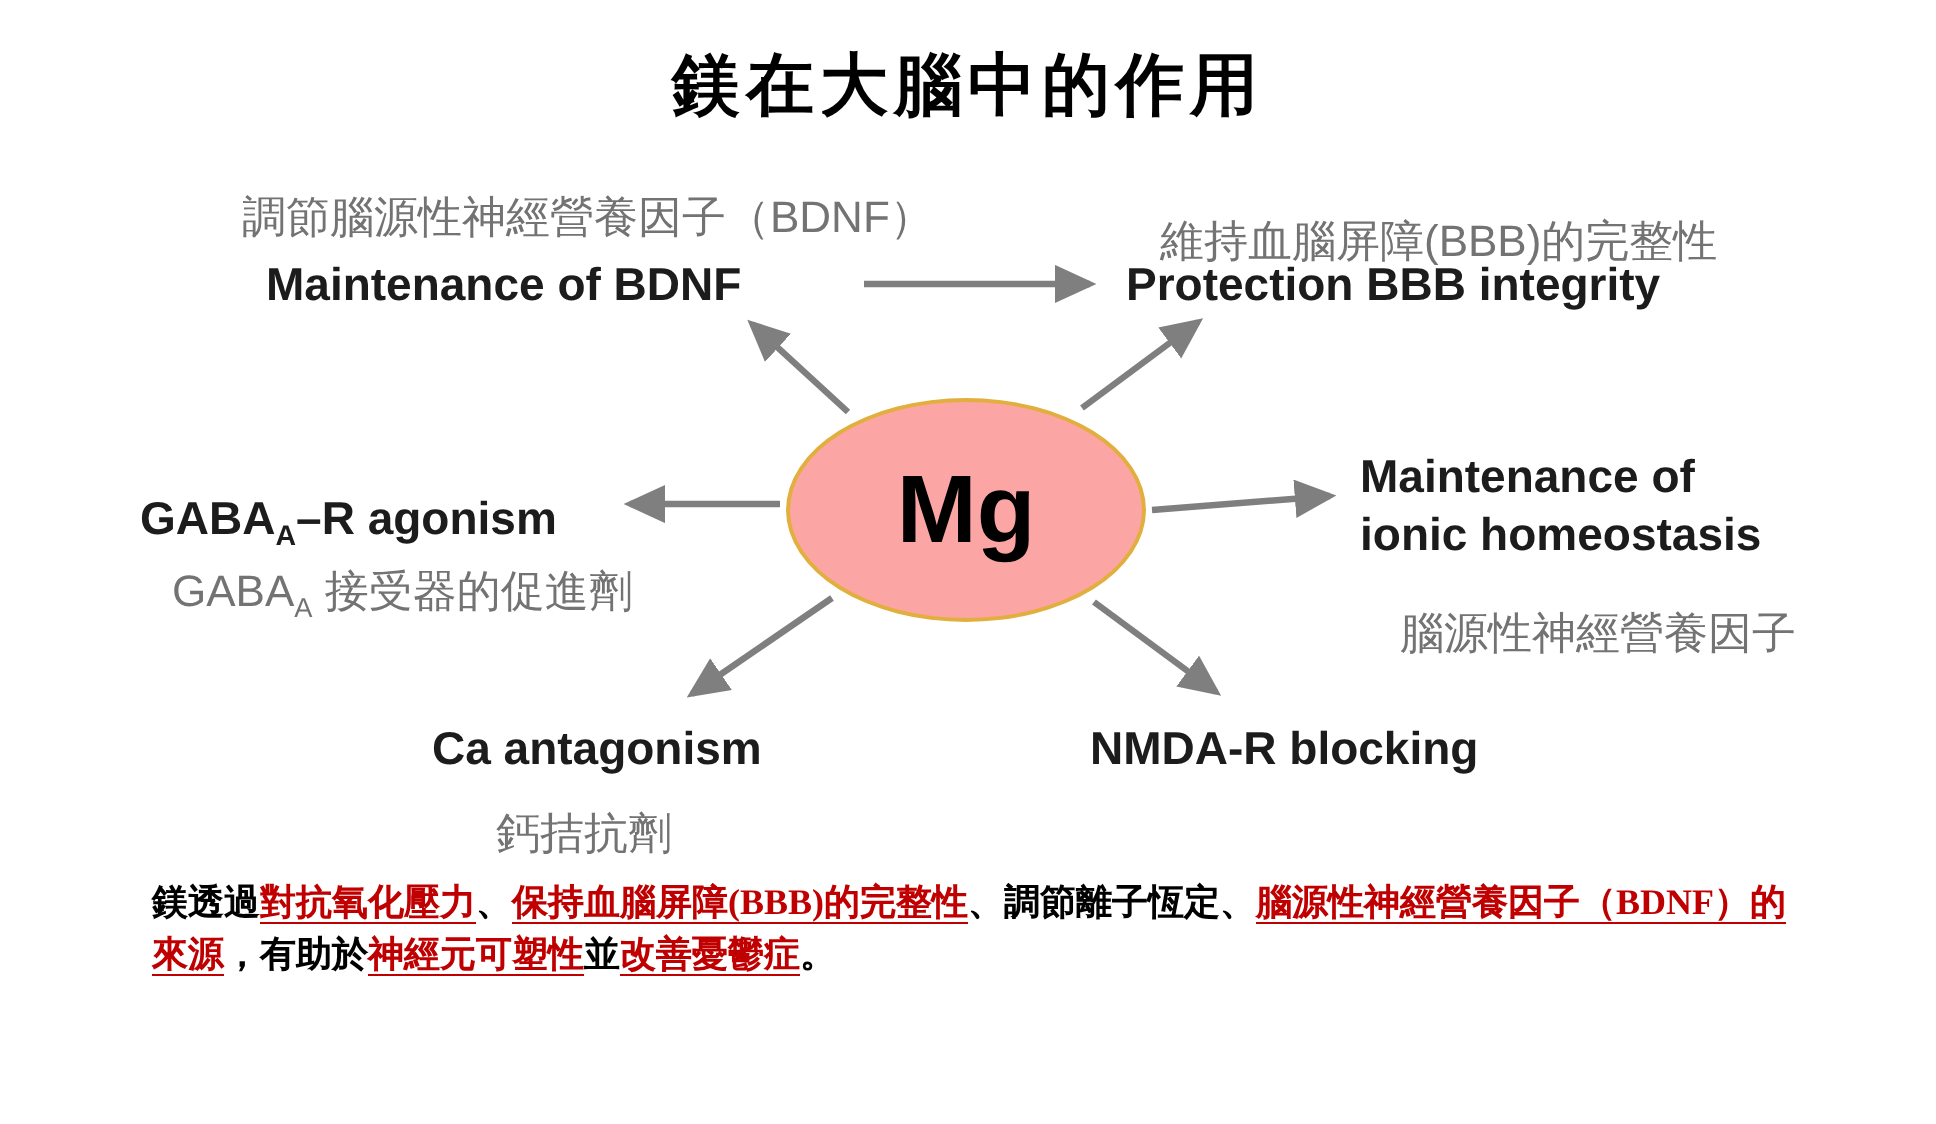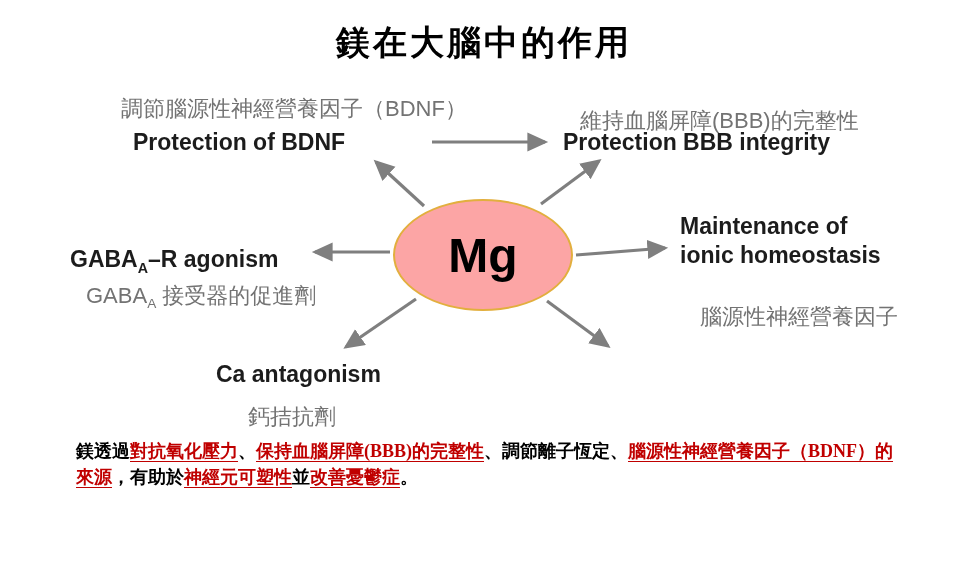--- a/index.html
+++ b/index.html
@@ -50,33 +50,34 @@
     <line class="arrow-line" x1="576" y1="255" x2="665" y2="248" stroke="#7F7F7F" stroke-width="3.2" marker-end="url(#ahm)"></line>
     <line class="arrow-line" x1="416" y1="299" x2="346" y2="347" stroke="#7F7F7F" stroke-width="3.2" marker-end="url(#ahm)"></line>
     <line class="arrow-line" x1="547" y1="301" x2="608" y2="346" stroke="#7F7F7F" stroke-width="3.2" marker-end="url(#ahm)"></line>
   </svg>
 
   <div class="ellipse" style="background: #fca5a5; border: 2px solid rgb(226, 175, 62);">
     <span>Mg</span>
   </div>
 
   <div class="zh-label" style="left:121px; top:94px;">調節腦源性神經營養因子（BDNF）</div>
-  <div class="en-label" style="left:133px; top:129px;">Protection of BDNF</div>
+  <div class="en-label" style="left:133px; top:129px;">Maintenance of BDNF</div>
 
   <div class="zh-label" style="left:580px; top:106px;">維持血腦屏障(BBB)的完整性</div>
   <div class="en-label" style="left:563px; top:129px;">Protection BBB integrity</div>
 
   <div class="en-label" style="left:70px; top:246px;"><span>GABA</span><sub>A</sub><span>–R agonism</span></div>
   <div class="zh-label" style="left:86px; top:281px;"><span>GABA</span><sub>A</sub><span> 接受器的促進劑</span></div>
 
-  <div class="en-label two-line" style="left:680px; top:212px;">
+  <div class="en-label two-line" style="left:680px; top:224px;">
     <div>Maintenance of</div>
     <div>ionic homeostasis</div>
   </div>
   <div class="zh-label" style="left:700px; top:302px;">腦源性神經營養因子</div>
 
   <div class="en-label" style="left:216px; top:361px;">Ca antagonism</div>
   <div class="zh-label" style="left:248px; top:402px;">鈣拮抗劑</div>
 
+  <div class="en-label" style="left:545px; top:361px;">NMDA-R blocking</div>
 
   <div class="summary"><span>鎂透過</span><span class="em-red" style="color: rgb(192, 0, 0);">對抗氧化壓力</span><span>、</span><span class="em-red" style="color: rgb(192, 0, 0);">保持血腦屏障(BBB)的完整性</span><span>、調節離子恆定、</span><span class="em-red" style="color: rgb(192, 0, 0);">腦源性神經營養因子（BDNF）的來源</span><span>，有助於</span><span class="em-red" style="color: rgb(192, 0, 0);">神經元可塑性</span><span>並</span><span class="em-red" style="color: rgb(192, 0, 0);">改善憂鬱症</span><span>。</span></div>
 
 </div>
 
 </body></html>

